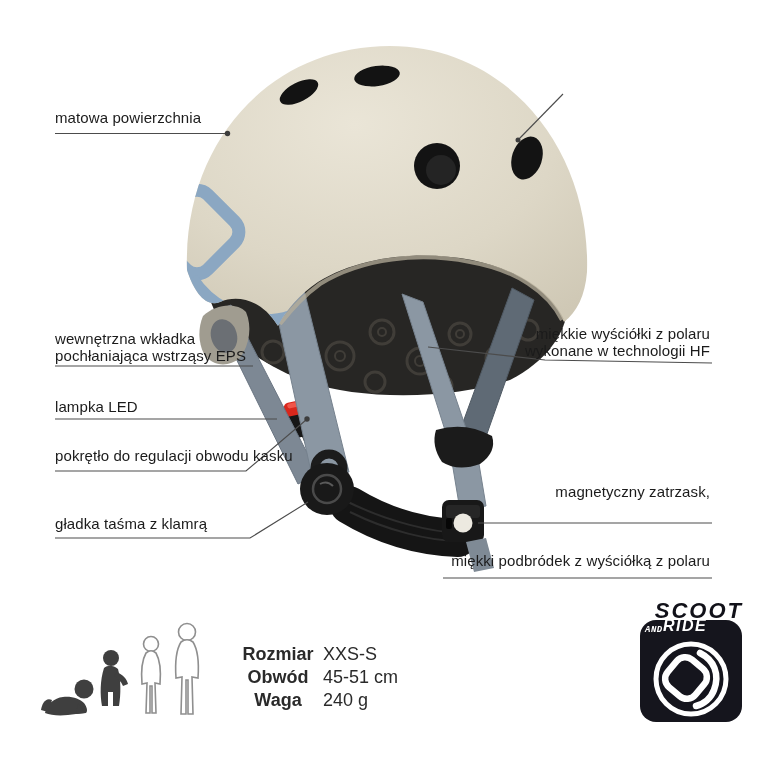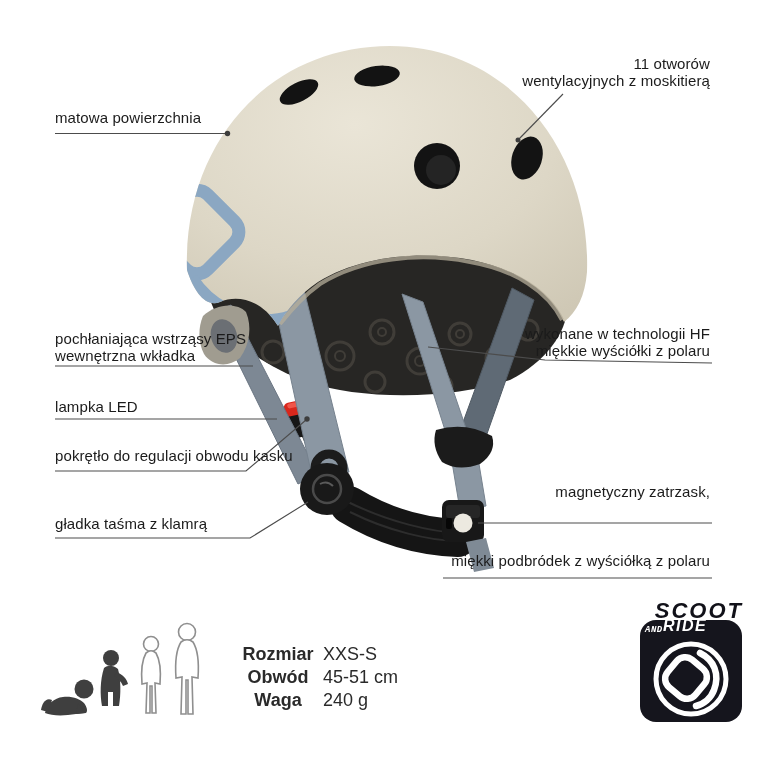--- a/index.html
+++ b/index.html
@@ -191,39 +191,35 @@
       <circle cx="691" cy="679" r="35" fill="none" stroke="#ffffff" stroke-width="5"></circle>
       <g fill="none" stroke="#ffffff" stroke-width="6.5">
         <rect x="668" y="660" width="36" height="36" rx="11" transform="rotate(40 686 678)"></rect>
         <path d="M 700 653 C 714 660 720 674 714 690 C 711 698 704 704 696 706" stroke-linecap="round"></path>
       </g>
     </g>
   </svg>
 
   <div class="lbl" id="lbl-matte">matowa powierzchnia</div>
 
-  <div class="lbl right" id="lbl-vents">
-    <div>11 otworów</div>
-    <div>wentylacyjnych z moskitierą</div>
-  </div>
 
   <div class="lbl" id="lbl-eps">
+    <div>wewnętrzna wkładka</div>
     <div>pochłaniająca wstrząsy EPS</div>
-    <div>wewnętrzna wkładka</div>
   </div>
 
   <div class="lbl" id="lbl-led">lampka LED</div>
 
   <div class="lbl" id="lbl-dial">pokrętło do regulacji obwodu kasku</div>
 
   <div class="lbl" id="lbl-strap">gładka taśma z klamrą</div>
 
   <div class="lbl right" id="lbl-padding">
+    <div>miękkie wyściółki z polaru</div>
     <div>wykonane w technologii HF</div>
-    <div>miękkie wyściółki z polaru</div>
   </div>
 
   <div class="lbl right" id="lbl-magnet">
     <div>magnetyczny zatrzask,</div>
   </div>
 
   <div class="lbl right" id="lbl-chin">miękki podbródek z wyściółką z polaru</div>
 
   <div class="specs">
     <div class="spec-row">

